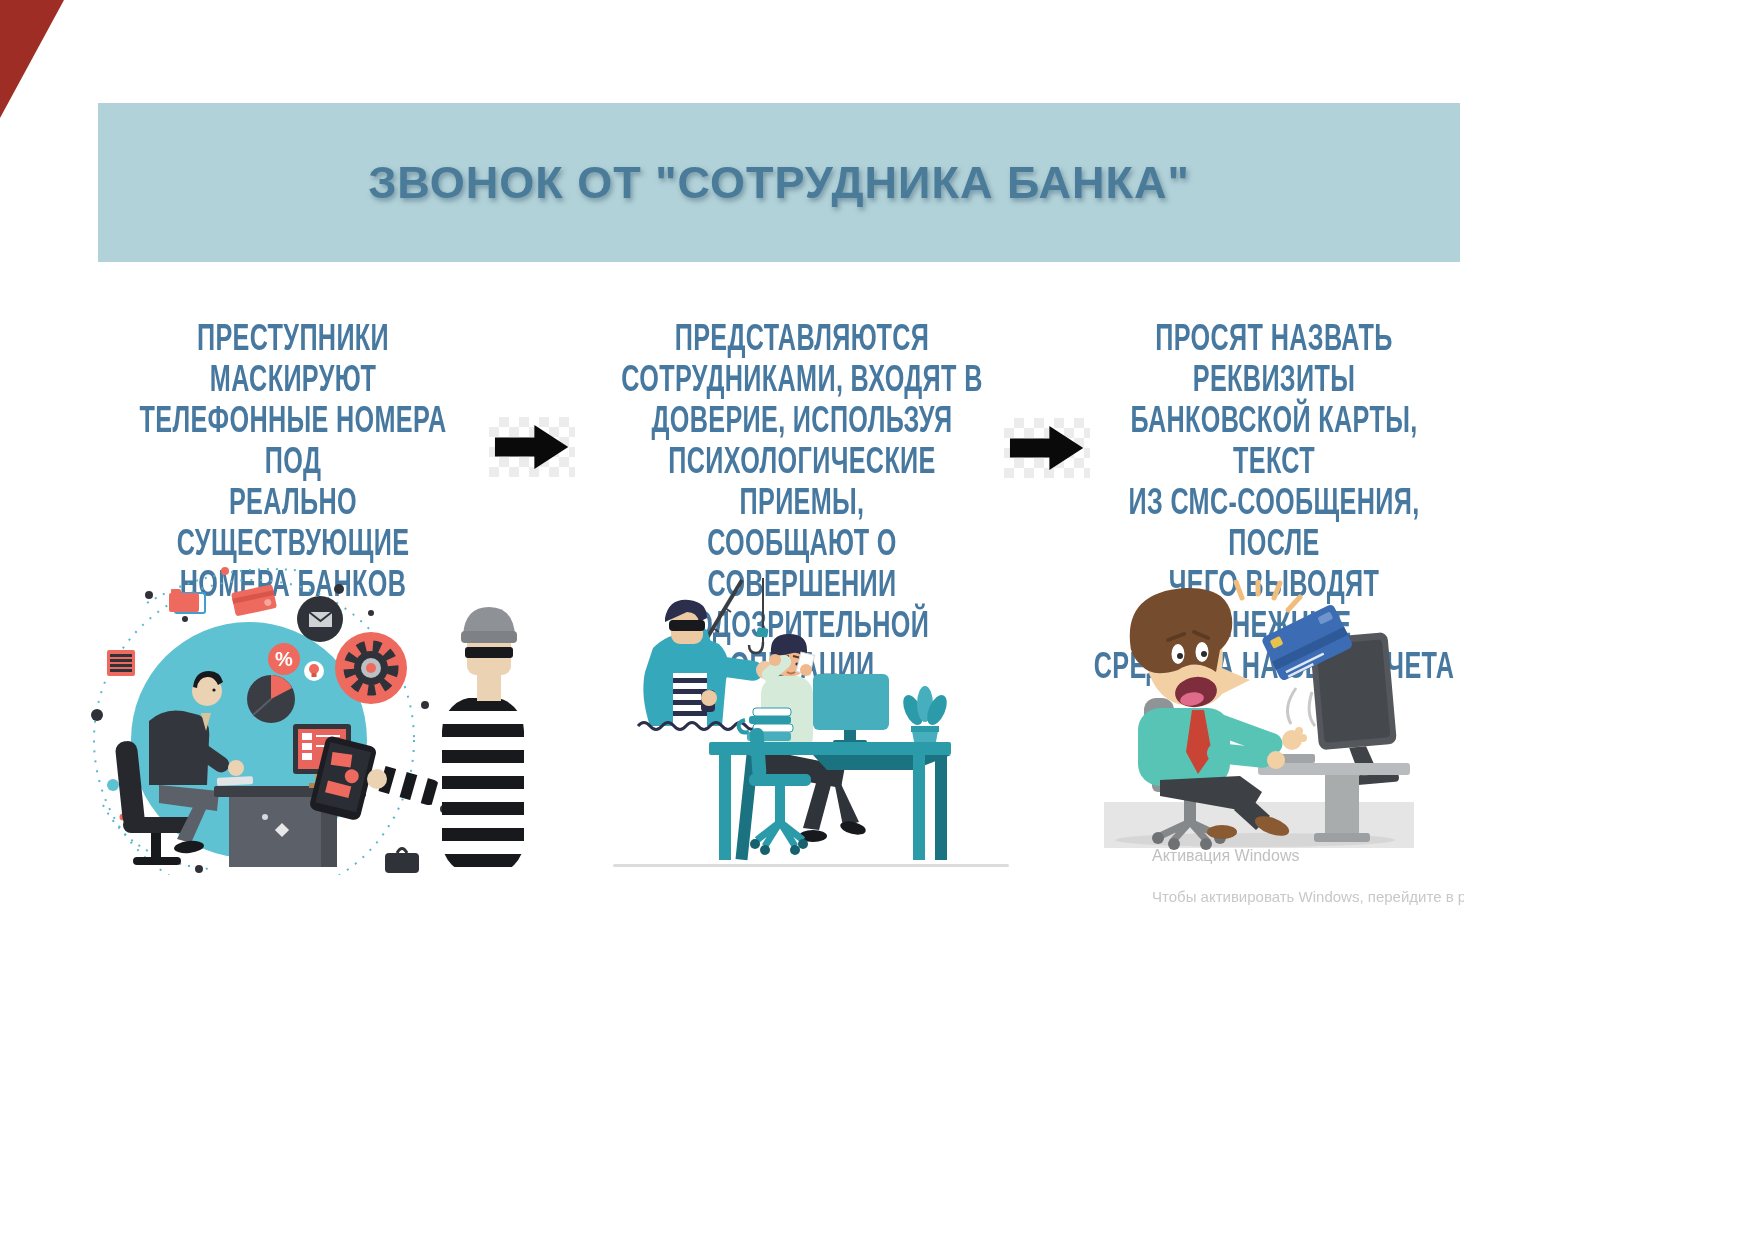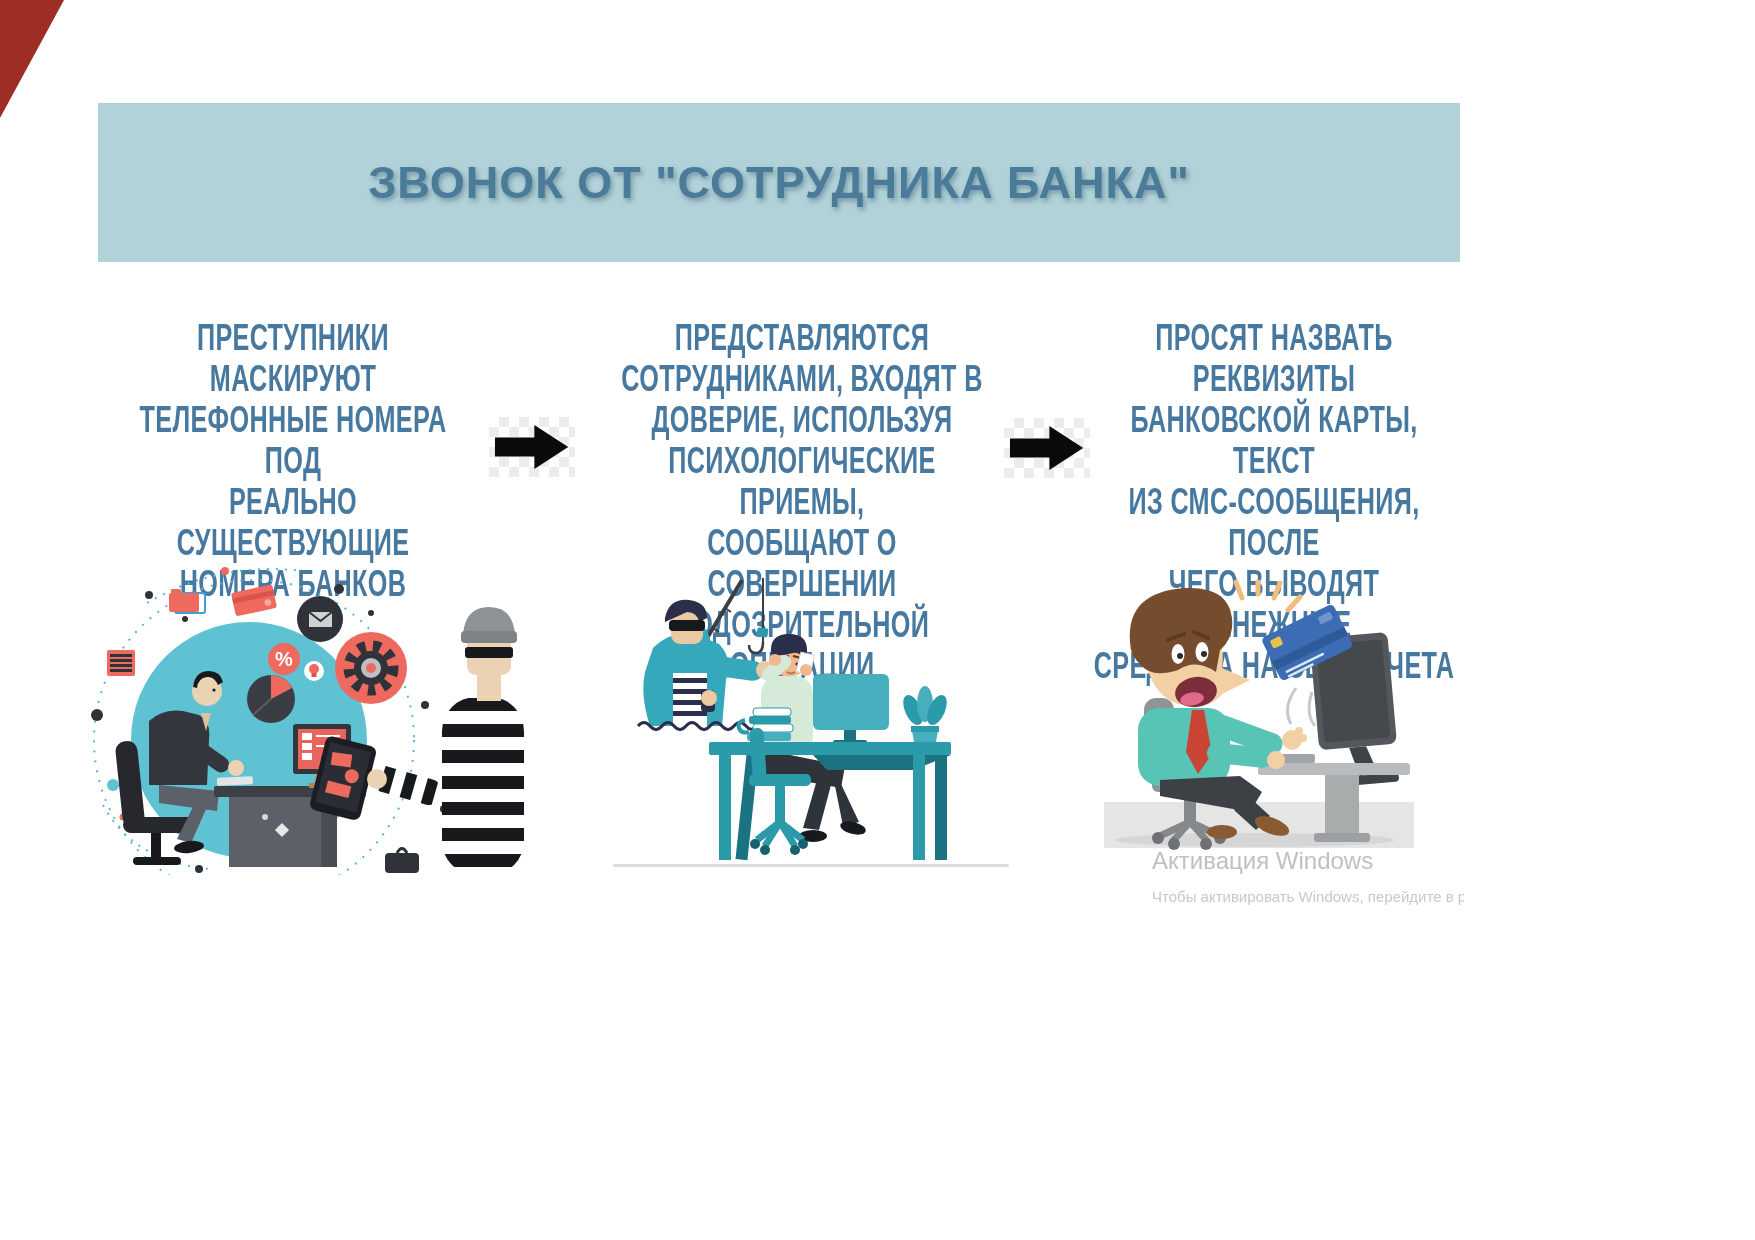--- a/index.html
+++ b/index.html
@@ -49,21 +49,21 @@
       linear-gradient(45deg,#ececec 25%,transparent 25%,transparent 75%,#ececec 75%),#ffffff;
     background-size:20px 20px;background-position:0 0,10px 10px;
     display:flex;align-items:center;justify-content:center;
   }
   .arrow-1{left:489px;top:417px;}
   .arrow-2{left:1004px;top:418px;}
   .arrow-box svg{display:block;width:78px;height:52px;}
   .illu{position:absolute;}
   .watermark-1{
     position:absolute;left:1152px;top:847px;
-    font-size:24px;color:var(--c-wm1);white-space:nowrap;
+    font-size:16px;color:var(--c-wm1);white-space:nowrap;
   }
   .watermark-2{
     position:absolute;left:1152px;top:888px;width:312px;overflow:hidden;
     font-size:15px;color:var(--c-wm2);white-space:nowrap;
   }
 </style>
 </head>
 <body>
 
 <div class="stage">

